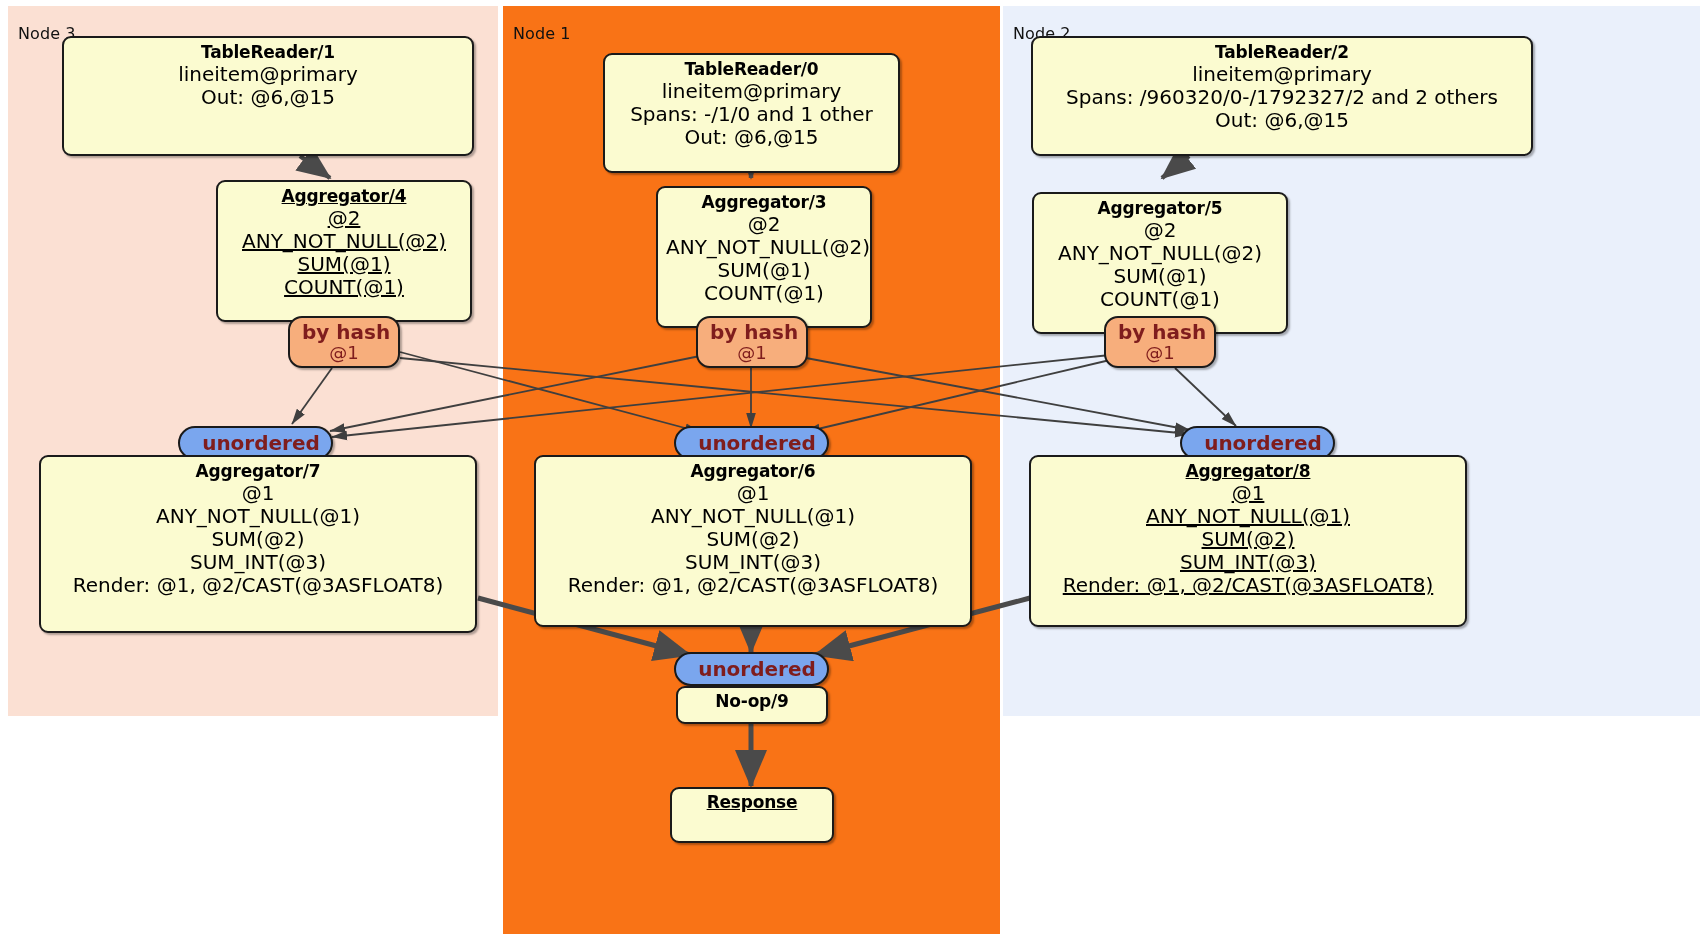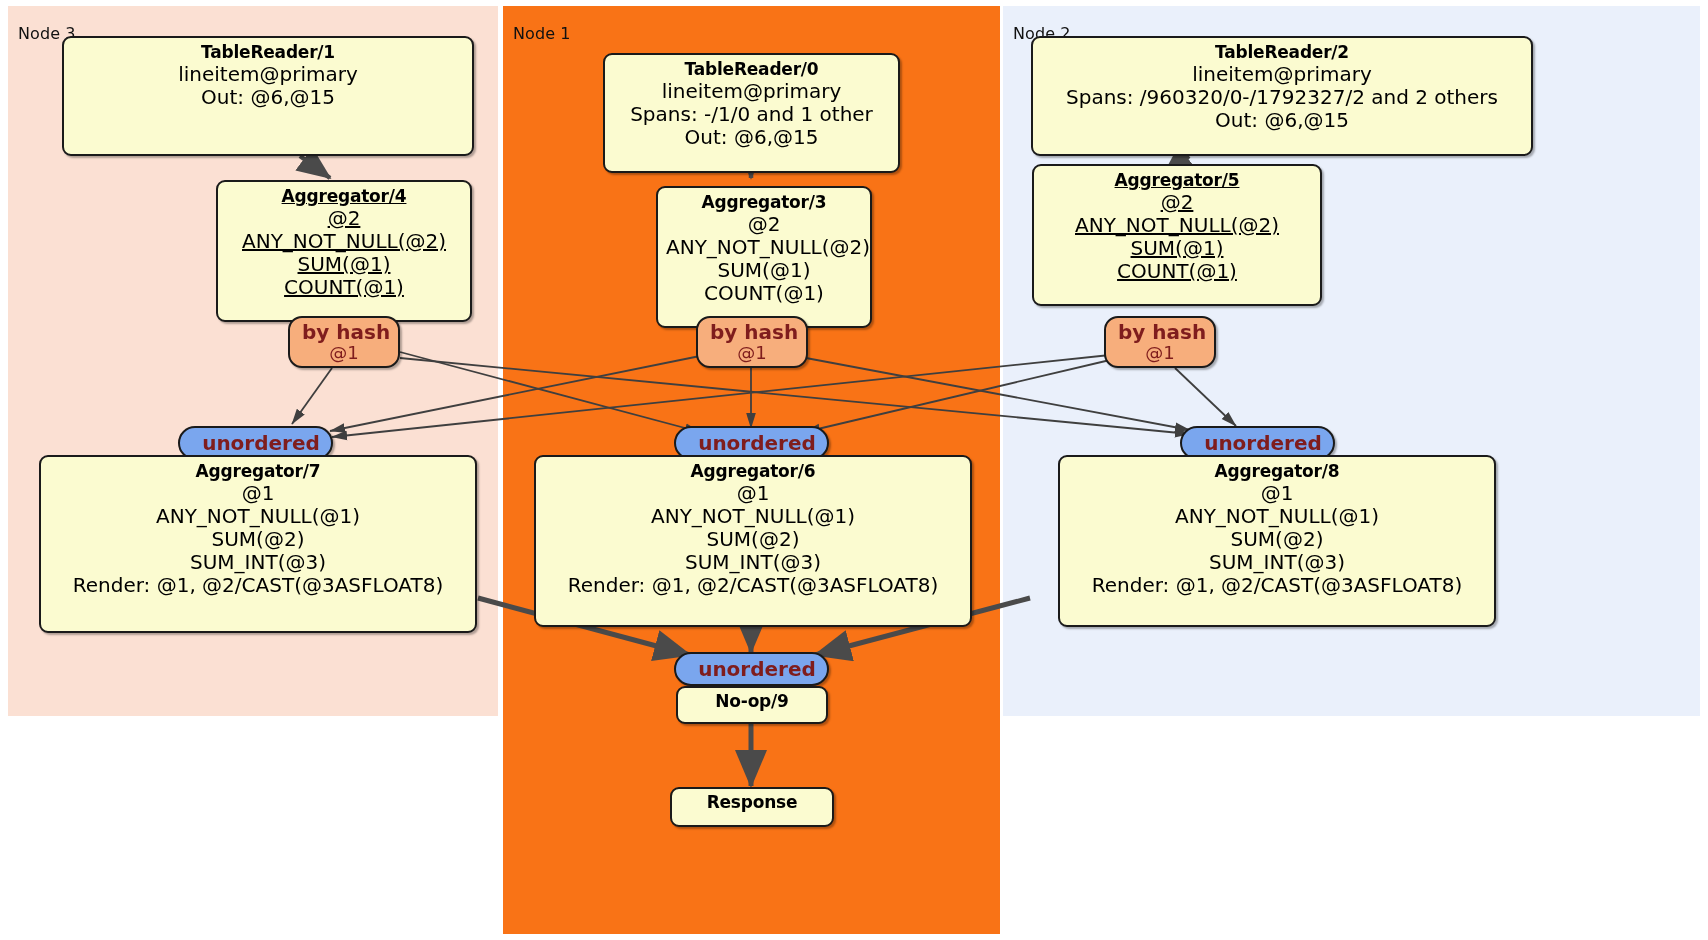--- a/index.html
+++ b/index.html
@@ -178,21 +178,21 @@
   </div>
 
   <div class="proc" style="left:624px; top:186px; width:216px; height:142px;margin-left:32px;">
     <div class="title">Aggregator/3</div>
     <div class="detail">@2</div>
     <div class="detail">ANY_NOT_NULL(@2)</div>
     <div class="detail">SUM(@1)</div>
     <div class="detail">COUNT(@1)</div>
   </div>
 
-  <div class="proc" style="left:1032px; top:164px; width:290px; height:142px;text-decoration:underline;">
+  <div class="proc" style="left:1032px; top:192px; width:256px; height:142px;">
     <div class="title">Aggregator/5</div>
     <div class="detail">@2</div>
     <div class="detail">ANY_NOT_NULL(@2)</div>
     <div class="detail">SUM(@1)</div>
     <div class="detail">COUNT(@1)</div>
   </div>
 
   <div class="badge hash" style="left:288px; top:316px; width:112px; height:52px;">
     <div class="b-title">by hash</div>
     <div class="b-sub">@1</div>
@@ -231,34 +231,34 @@
 
   <div class="proc" style="left:534px; top:455px; width:438px; height:172px;">
     <div class="title">Aggregator/6</div>
     <div class="detail">@1</div>
     <div class="detail">ANY_NOT_NULL(@1)</div>
     <div class="detail">SUM(@2)</div>
     <div class="detail">SUM_INT(@3)</div>
     <div class="detail">Render: @1, @2/CAST(@3ASFLOAT8)</div>
   </div>
 
-  <div class="proc" style="left:1058px; top:455px; width:438px; height:172px;">
+  <div class="proc" style="left:1029px; top:455px; width:438px; height:172px;text-decoration:underline;">
     <div class="title">Aggregator/8</div>
     <div class="detail">@1</div>
     <div class="detail">ANY_NOT_NULL(@1)</div>
     <div class="detail">SUM(@2)</div>
     <div class="detail">SUM_INT(@3)</div>
     <div class="detail">Render: @1, @2/CAST(@3ASFLOAT8)</div>
   </div>
 
   <div class="badge unordered" style="left:674px; top:652px; width:155px; height:34px;">
     <div class="b-title">unordered</div>
   </div>
 
   <div class="proc compact" style="left:676px; top:686px; width:152px; height:38px;">
     <div class="title">No-op/9</div>
   </div>
 
-  <div class="proc compact" style="left:670px; top:787px; width:164px; height:40px;">
+  <div class="proc compact" style="left:670px; top:787px; width:164px; height:56px;text-decoration:underline;">
     <div class="title">Response</div>
   </div>
 
 </div>
 
 </body></html>

